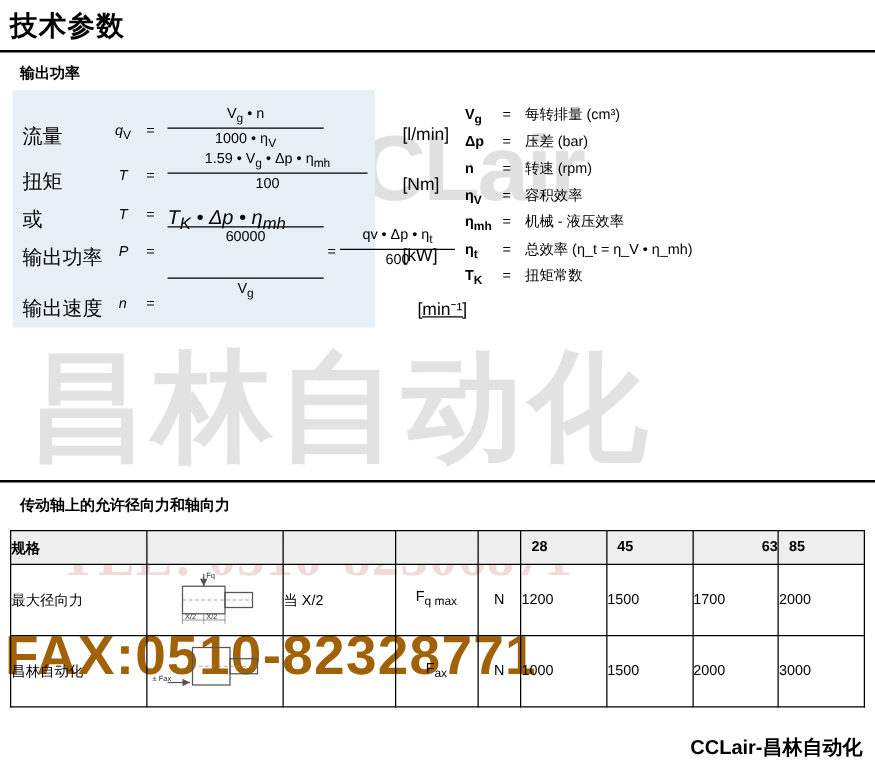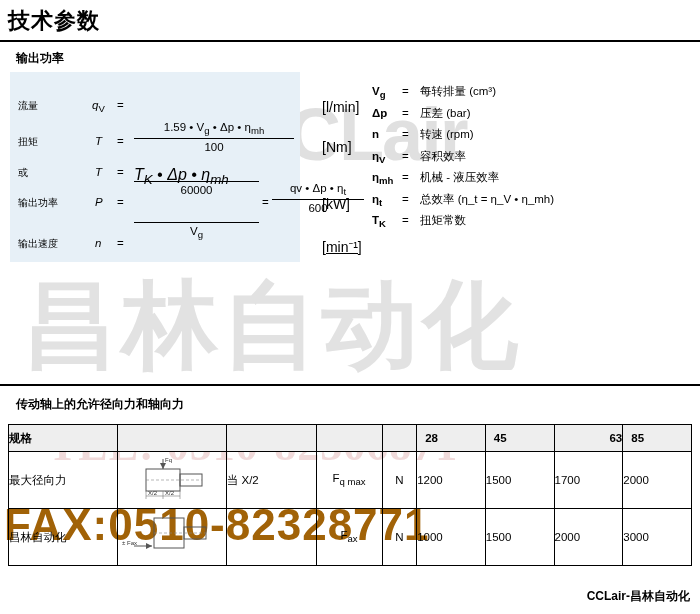--- a/index.html
+++ b/index.html
@@ -105,21 +105,21 @@
   }
 
   .frow {
     position: absolute;
     font-size: 16px;
     z-index: 2;
     font-style: italic;
   }
   .flabel {
     position: absolute;
-    font-size: 10px;
+    font-size: 16px;
     z-index: 2;
   }
   .fvar {
     position: absolute;
     font-size: 11.5px;
     font-style: italic;
     z-index: 2;
   }
   .feq {
     position: absolute;
@@ -222,21 +222,21 @@
     width: 104px;
     height: 50px;
     margin: 0 auto;
   }
   .diagram svg { display: block; }
 
   .footer-brand {
     position: absolute;
     right: 10px;
     top: 588px;
-    font-size: 12px;
+    font-size: 16px;
     font-weight: bold;
     z-index: 3;
   }
   .footer-brand .cn { }
 </style>
 </head>
 <body>
 
 <div class="page">
 
@@ -249,20 +249,25 @@
   <div class="doc-title">技术参数</div>
   <div class="title-rule"></div>
 
   <div class="sec-label" id="calc-label">输出功率</div>
 
   <div class="panel"></div>
 
   <div class="flabel" style="left:18px; top:99px;">流量</div>
   <div class="fvar" style="left:92px; top:99px;">q<sub style="font-style:normal;">V</sub></div>
   <div class="feq" style="left:117px; top:99px;">=</div>
+  <div class="frac" style="left:134px; top:84px; width:125px;">
+    <div class="num">V<sub>g</sub> • n</div>
+    <div class="bar"></div>
+    <div class="den">1000 • η<sub>V</sub></div>
+  </div>
   <div class="unit" style="left:322px; top:99px;">[l/min]</div>
 
   <div class="flabel" style="left:18px; top:135px;">扭矩</div>
   <div class="fvar" style="left:95px; top:135px;">T</div>
   <div class="feq" style="left:117px; top:135px;">=</div>
   <div class="frac" style="left:134px; top:120px; width:160px;">
     <div class="num">1.59 • V<sub>g</sub> • Δp • η<sub>mh</sub></div>
     <div class="bar"></div>
     <div class="den">100</div>
   </div>
@@ -288,21 +293,21 @@
   </div>
   <div class="unit" style="left:322px; top:196px;">[kW]</div>
 
   <div class="flabel" style="left:18px; top:237px;">输出速度</div>
   <div class="fvar" style="left:95px; top:237px;">n</div>
   <div class="feq" style="left:117px; top:237px;">=</div>
   <div class="frac" style="left:134px; top:222px; width:125px;">
     <div class="bar"></div>
     <div class="den">V<sub>g</sub></div>
   </div>
-  <div class="unit" style="left:322px; top:237px;text-decoration:underline;">[min⁻¹]</div>
+  <div class="unit" style="left:334px; top:237px;text-decoration:underline;">[min⁻¹]</div>
 
   <div class="legend">
     <div class="legend-row">
       <div class="legend-sym">V<sub>g</sub></div>
       <div class="legend-eq">=</div>
       <div class="legend-txt">每转排量 (cm³)</div>
     </div>
     <div class="legend-row">
       <div class="legend-sym">Δp</div>
       <div class="legend-eq">=</div>

